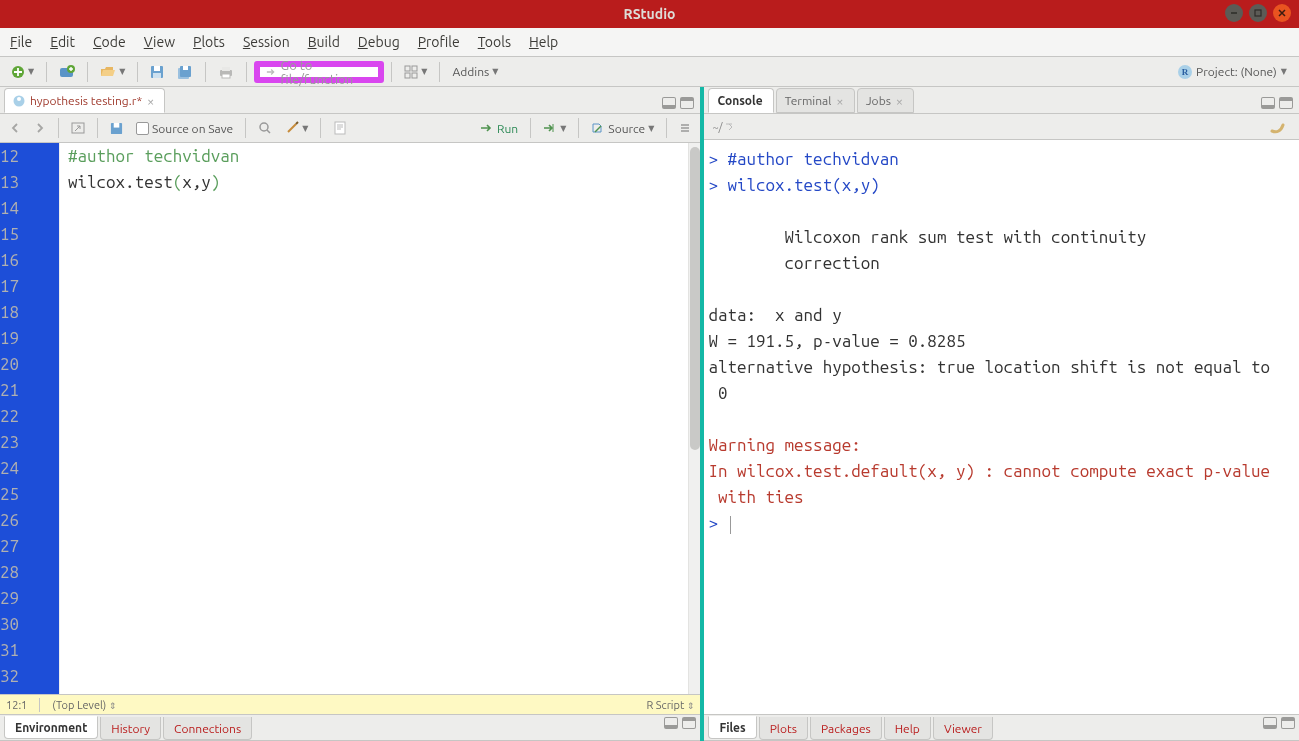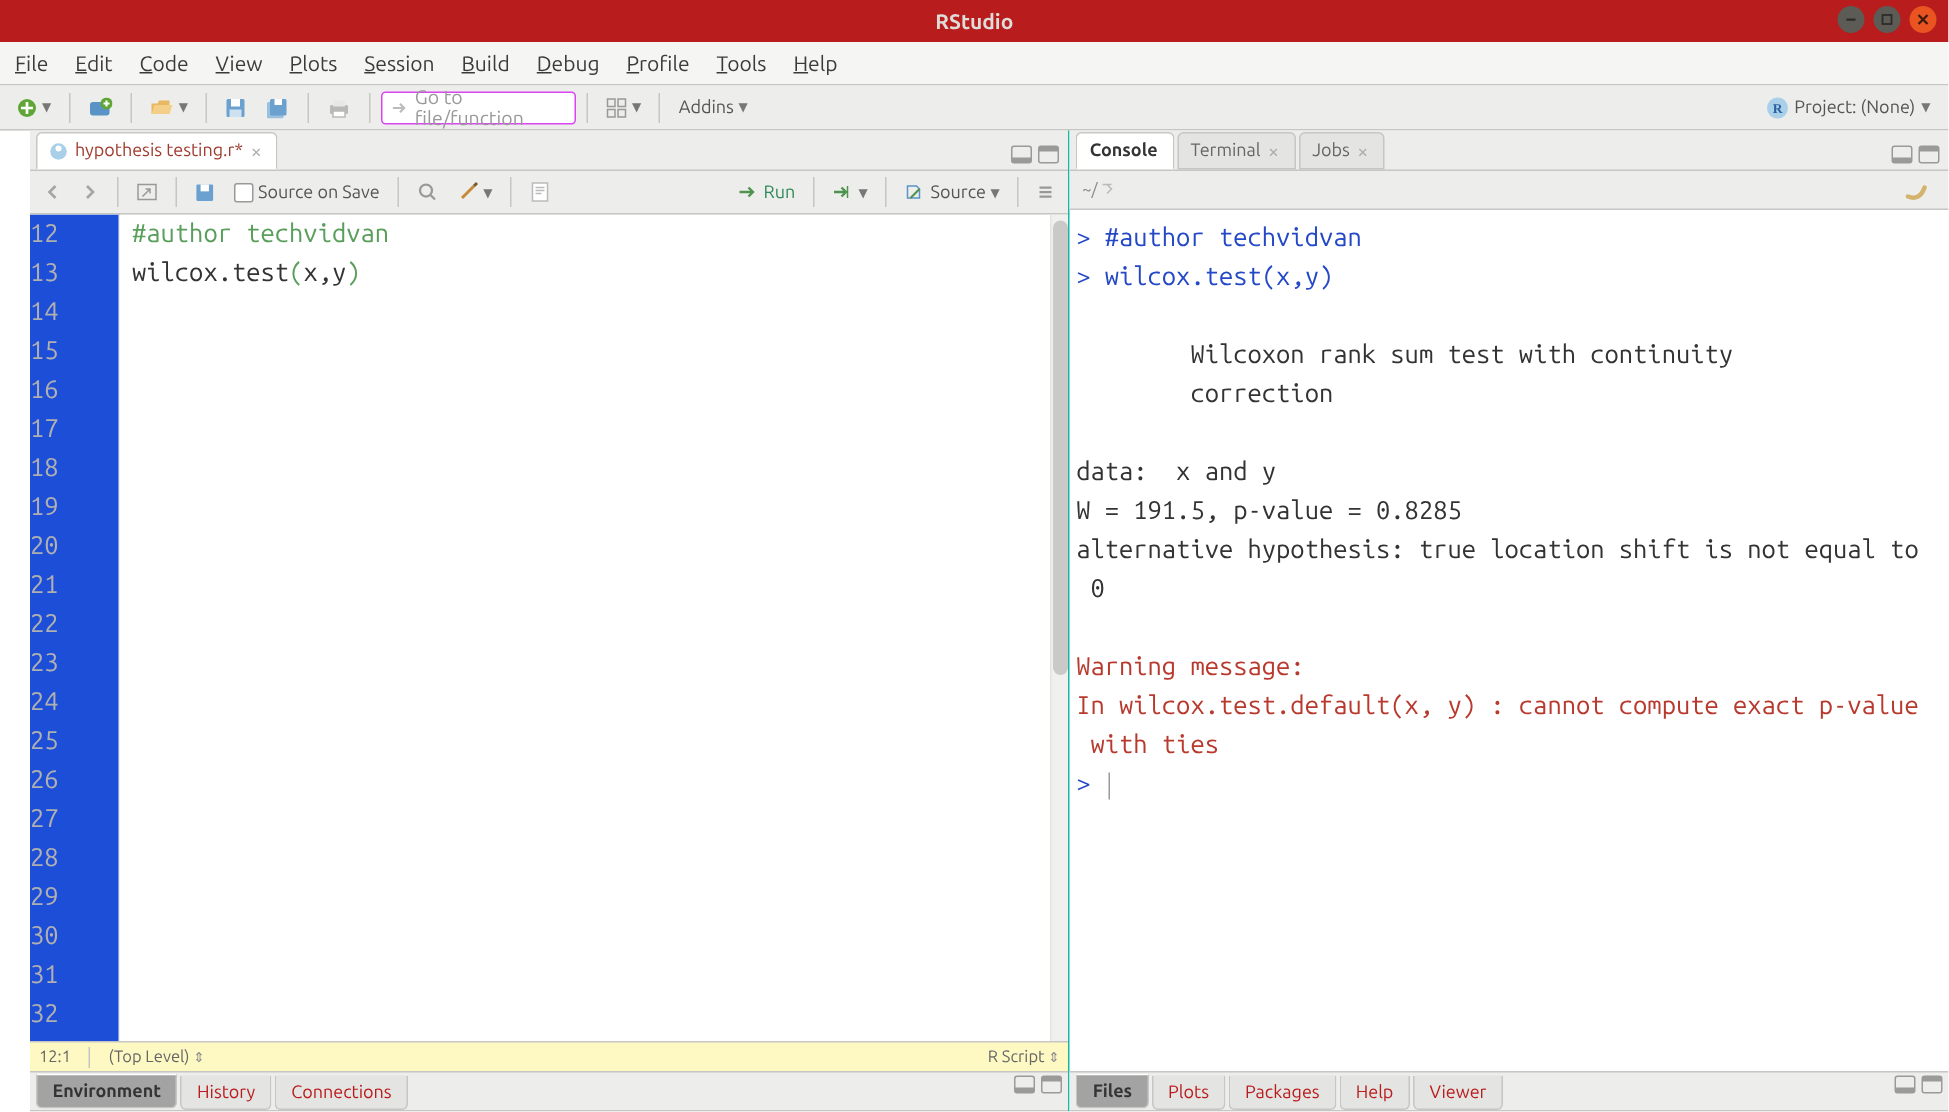--- a/index.html
+++ b/index.html
@@ -11,25 +11,25 @@
   .win-min,.win-max { background:#5c5b56; color:#2d2c28; }
   .win-close { background:#e95420; color:#3c1b0f; }
   .menubar { height:29px; background:#f5f5f4; border-bottom:1px solid #c6c6c4; display:flex; align-items:center; padding:0 10px; gap:18px; }
   .menubar-item { cursor:default; font-size:14px; color:#3c3b37; }
   .menubar-item u { text-decoration:underline; }
   .toolbar { height:30px; background:#ededeb; border-bottom:1px solid #c6c6c4; display:flex; align-items:center; padding:0 6px; gap:4px; justify-content:space-between; }
   .toolbar-left { display:flex; align-items:center; gap:3px; }
   .tb-sep { width:1px; height:20px; background:#c6c6c4; margin:0 4px; }
   .tb-btn { height:22px; padding:0 4px; display:flex; align-items:center; border:1px solid transparent; border-radius:3px; cursor:pointer; font-size:12px; color:#555; gap:3px; }
   .caret { font-size:8px; color:#777; }
-  .goto { width:130px; height:22px; border:1px solid #d946ef; border-radius:3px; background:#fff; display:flex; align-items:center; padding:0 6px; color:#999; gap:4px; }
+  .goto { width:130px; height:22px; border:6px solid #d946ef; border-radius:3px; background:#fff; display:flex; align-items:center; padding:0 6px; color:#999; gap:4px; }
   .proj { font-size:12px; color:#555; display:flex; align-items:center; gap:4px; padding-right:6px; }
   .panes { display:flex; height:654px; }
   .left-pane,.right-pane { display:flex; flex-direction:column; }
-  .left-pane { width:772px; border-right:1px solid #14b8a6;margin-left:20px; }
+  .left-pane { width:772px; border-right:4px solid #14b8a6; }
   .right-pane { width:652px; }
   .tabstrip { height:27px; background:#ededeb; border-bottom:1px solid #c6c6c4; display:flex; align-items:flex-end; padding:0 4px; gap:2px; padding-right:6px; }
   .tabstrip .spacer { flex:1; }
   .tab { height:25px; padding:0 10px 0 8px; border:1px solid #c6c6c4; border-bottom:1px solid #fff; background:#fff; border-radius:4px 4px 0 0; display:flex; align-items:center; gap:5px; font-size:12px; }
   .tab.inactive { background:#e4e4e2; border-bottom:1px solid #c6c6c4; color:#666; }
   .tab .red { color:#a03b2e; }
   .tab .close { color:#aaa; font-size:13px; }
   .pane-controls { display:flex; gap:4px; align-items:center; }
   .pane-ctrl-icon { width:14px; height:12px; border:1px solid #9a9a98; border-radius:2px; display:inline-block; margin-bottom:4px; }
   .editor-toolbar { height:29px; background:#ededeb; border-bottom:1px solid #c6c6c4; display:flex; align-items:center; padding:0 4px; font-size:12px; color:#555; gap:3px; }
@@ -48,21 +48,21 @@
   .status .updown { font-size:9px; color:#888; }
   .console-toolbar { height:26px; background:#ededeb; border-bottom:1px solid #c6c6c4; display:flex; align-items:center; padding:0 8px; font-size:11px; color:#888; justify-content:space-between; }
   .console-body { flex:1; font-family:"Ubuntu Mono","DejaVu Sans Mono",monospace; font-size:17px; line-height:26px; padding:6px 4px; white-space:pre-wrap; overflow:hidden; color:#333; }
   .console-body .prompt { color:#2448c6; }
   .console-body .out { color:#333; }
   .console-body .warn { color:#b83a2e; }
   .cursor-line { display:inline-block; width:1px; height:18px; background:#999; vertical-align:middle; margin-left:3px; }
   .bottom-tabs { height:27px; background:#ededeb; border-top:1px solid #c6c6c4; border-bottom:1px solid #c6c6c4; display:flex; align-items:flex-start; padding:2px 4px 0 4px; gap:2px; }
   .bottom-tabs .spacer { flex:1; }
   .btab { height:23px; padding:0 10px; border:1px solid #c6c6c4; border-top:none; background:#e4e4e2; color:#b91c1c; border-radius:0 0 4px 4px; display:flex; align-items:center; font-size:12px; }
-  .btab.active { background:#a3a3a3; font-weight:bold; color:#333; border-top:1px solid #fff; margin-top:-1px; }
+  .btab.active { background:#ffffff; font-weight:bold; color:#333; border-top:1px solid #fff; margin-top:-1px; }
   svg { display:block; }
   .r-icon { width:14px; height:14px; border-radius:50%; background:#a9d0e8; display:inline-flex; align-items:center; justify-content:center; font-size:9px; color:#2a5fa1; font-family:serif; font-weight:bold; }
   .tab .bold { font-weight:bold; }
 </style>
 </head>
 <body>
 
 <div class="titlebar">
   <div class="titlebar-title">RStudio</div>
   <div class="win-controls">

